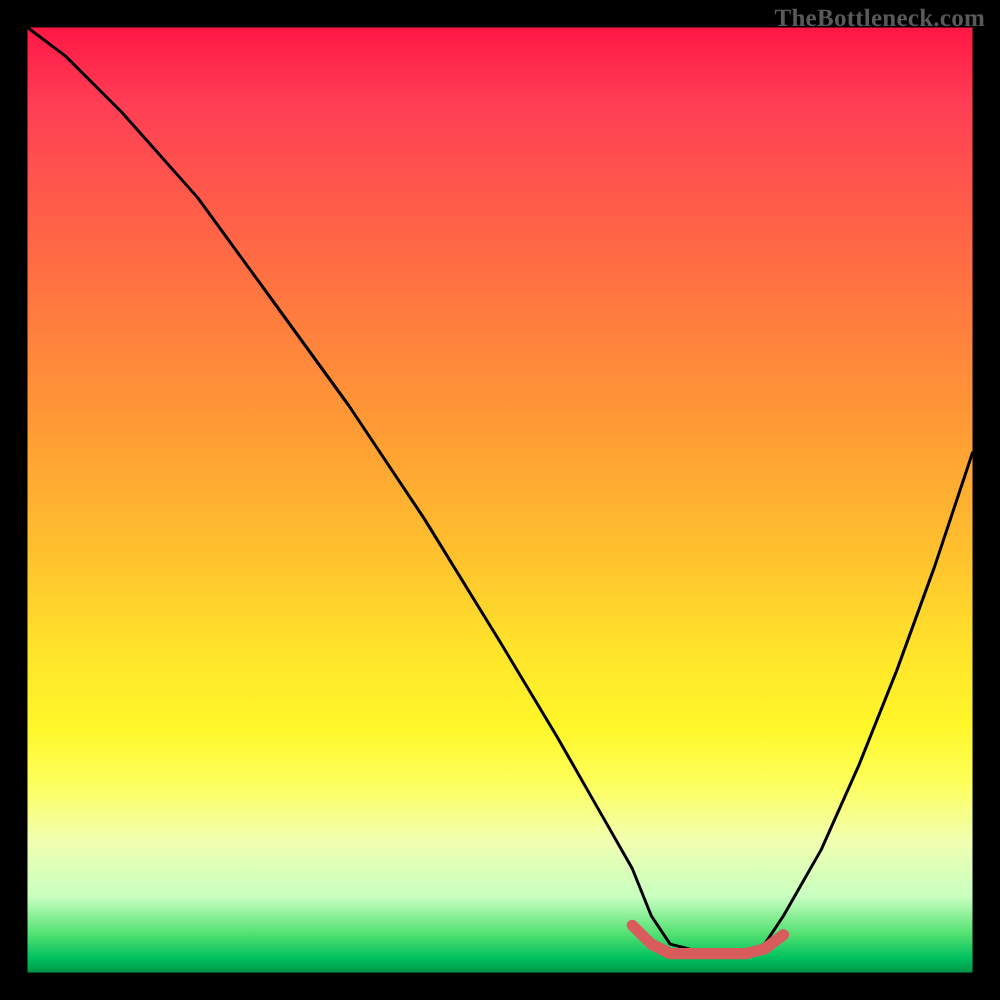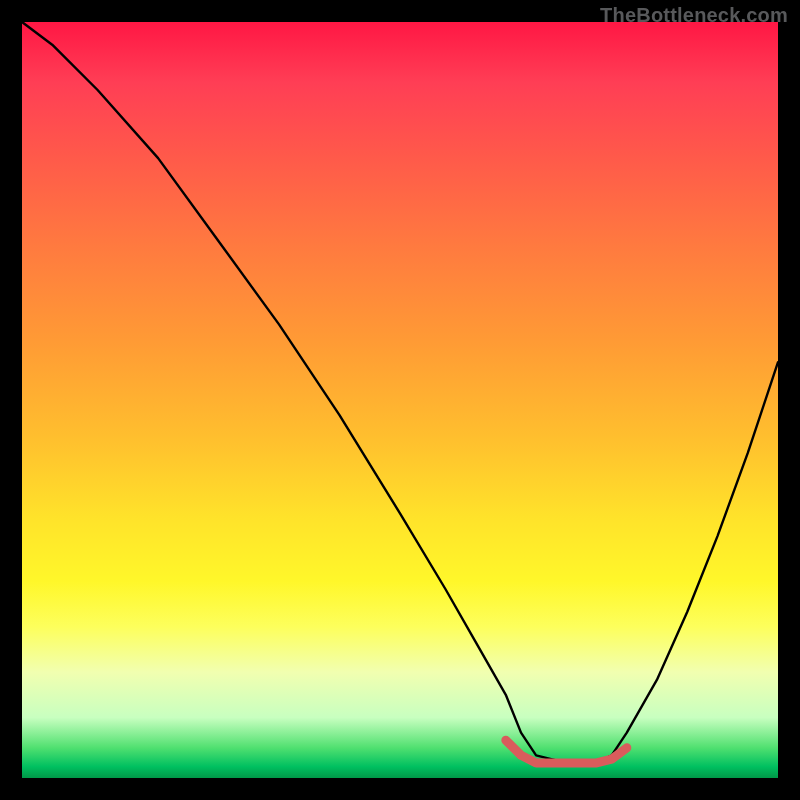--- a/index.html
+++ b/index.html
@@ -13,21 +13,21 @@
   .frame {
     position: relative;
     width: 800px;
     height: 800px;
     background: #000000;
   }
   .watermark {
     position: absolute;
     top: 4px;
     right: 12px;
-    font-family: Liberation Sans, sans-serif;
+    font-family: Liberation Serif, serif;
     font-size: 20px;
     font-weight: bold;
     color: #58595b;
     letter-spacing: 0.2px;
     z-index: 3;
     margin-left: 20px;
   }
   .plot-area {
     position: absolute;
     left: 22px;

